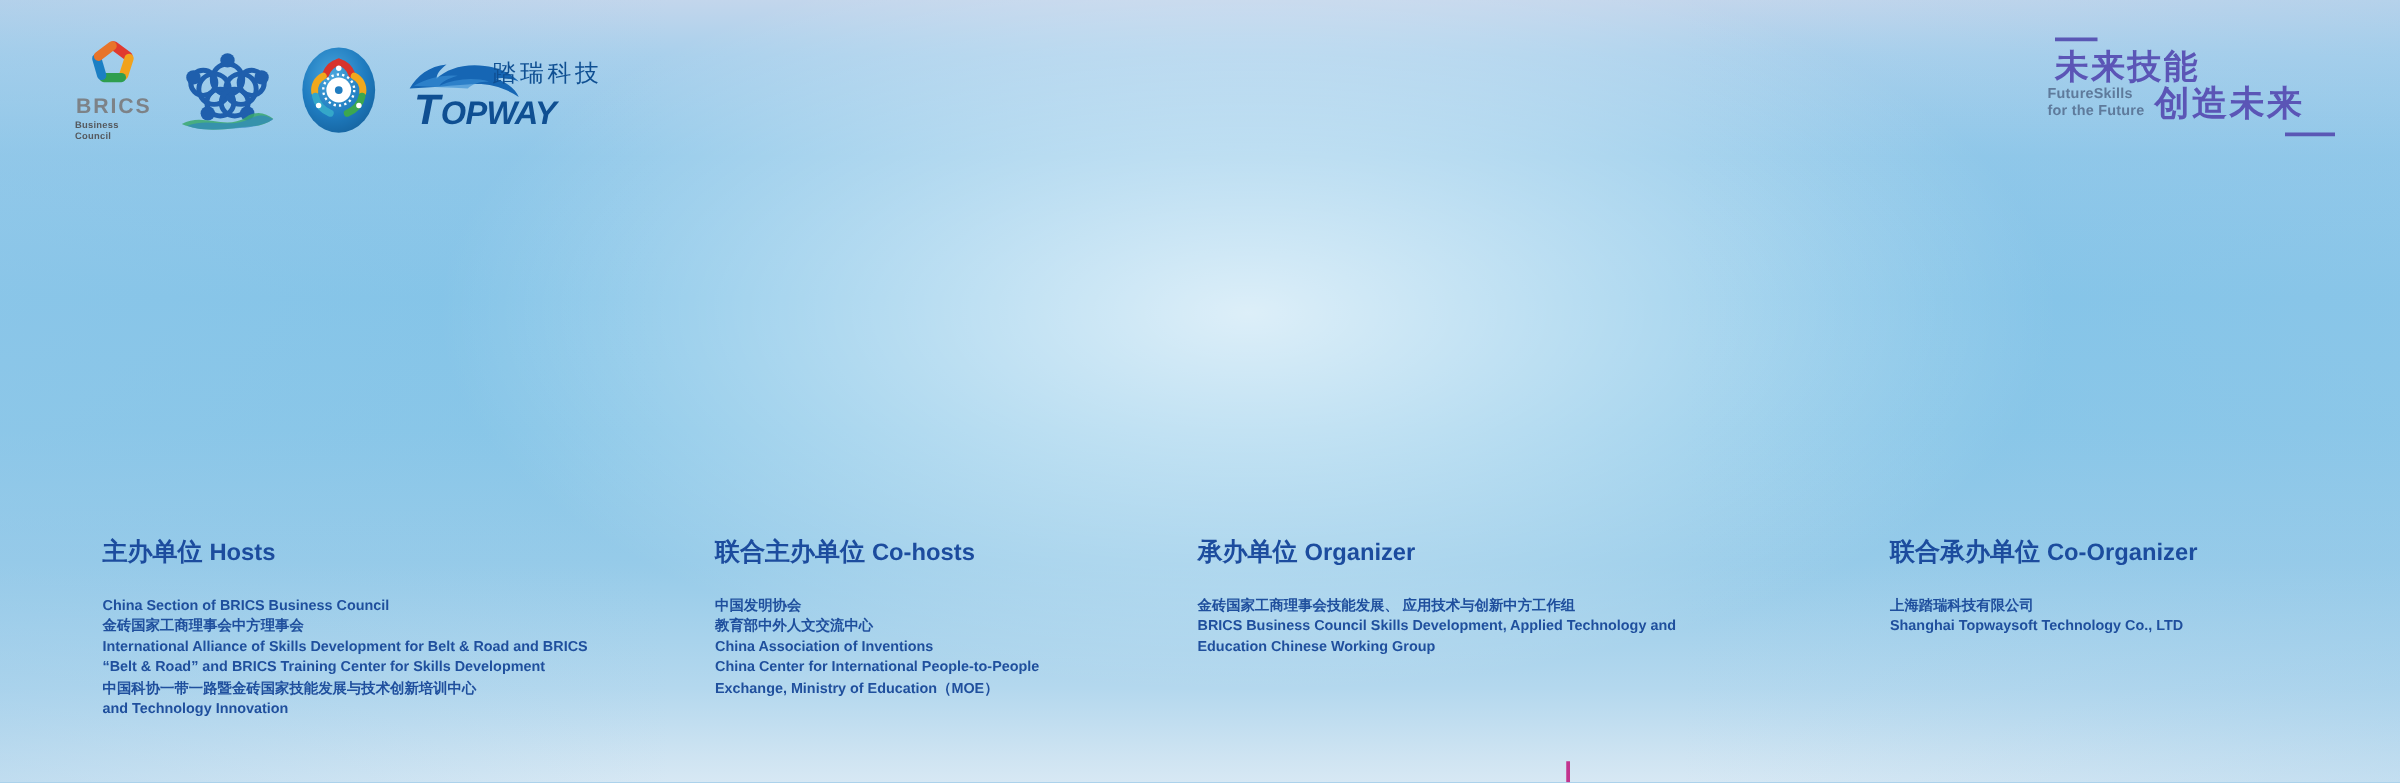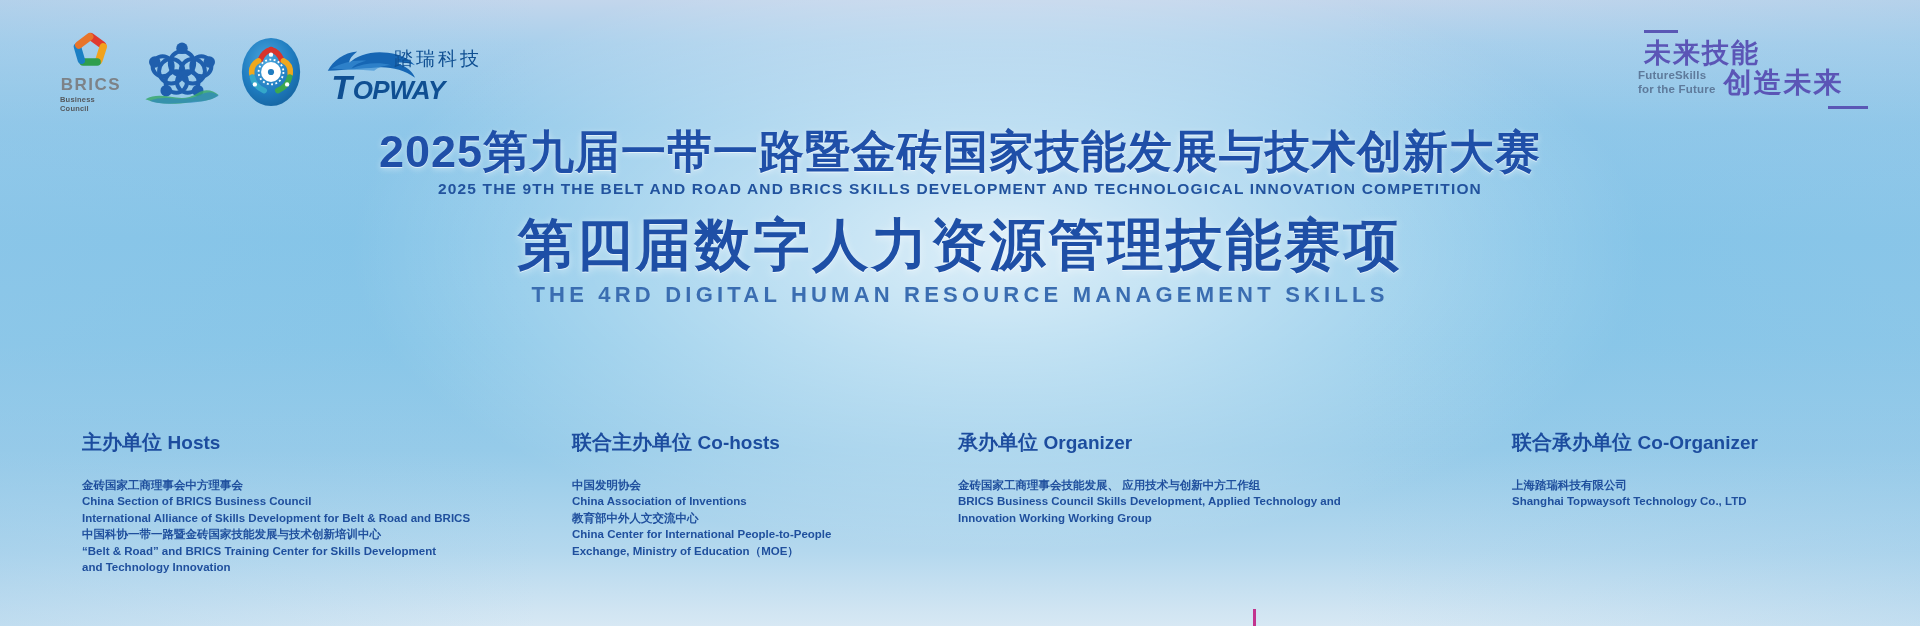--- a/index.html
+++ b/index.html
@@ -207,67 +207,61 @@
     <div class="fs-row">
       <div class="fs-en">
         <div>FutureSkills</div>
         <div>for the Future</div>
       </div>
       <div class="fs-cn2">创造未来</div>
     </div>
     <div class="fs-rule-bot"></div>
   </div>
 
-  <div class="titles">
-    <div class="t1">2025第九届一带一路暨金砖国家技能发展与技术创新大赛</div>
-    <div class="t1-en">2025 THE 9TH THE BELT AND ROAD AND BRICS SKILLS DEVELOPMENT AND TECHNOLOGICAL INNOVATION COMPETITION</div>
-    <div class="t2">第四届数字人力资源管理技能赛项</div>
-    <div class="t2-en">THE 4RD DIGITAL HUMAN RESOURCE MANAGEMENT SKILLS</div>
-  </div>
 
   <div class="orgs">
 
     <div class="org-col c1">
       <div class="org-head">
         <span>主办单位</span>
         <span class="en">Hosts</span>
       </div>
       <div class="org-body">
+        <div class="org-line en">China Section of BRICS Business Council</div>
         <div class="org-line cn">金砖国家工商理事会中方理事会</div>
-        <div class="org-line en">China Section of BRICS Business Council</div>
         <div class="org-line en">International Alliance of Skills Development for Belt &amp; Road and BRICS</div>
+        <div class="org-line en">“Belt &amp; Road” and BRICS Training Center for Skills Development</div>
         <div class="org-line cn">中国科协一带一路暨金砖国家技能发展与技术创新培训中心</div>
-        <div class="org-line en">“Belt &amp; Road” and BRICS Training Center for Skills Development</div>
         <div class="org-line en">and Technology Innovation</div>
       </div>
     </div>
 
     <div class="org-col c2">
       <div class="org-head">
         <span>联合主办单位</span>
         <span class="en">Co-hosts</span>
       </div>
       <div class="org-body">
         <div class="org-line cn">中国发明协会</div>
+        <div class="org-line cn">教育部中外人文交流中心</div>
         <div class="org-line en">China Association of Inventions</div>
-        <div class="org-line cn">教育部中外人文交流中心</div>
         <div class="org-line en">China Center for International People-to-People</div>
         <div class="org-line en">Exchange, Ministry of Education（MOE）</div>
       </div>
     </div>
 
     <div class="org-col c3">
       <div class="org-head">
         <span>承办单位</span>
         <span class="en">Organizer</span>
       </div>
       <div class="org-body">
         <div class="org-line cn">金砖国家工商理事会技能发展、 应用技术与创新中方工作组</div>
         <div class="org-line en">BRICS Business Council Skills Development, Applied Technology and</div>
-        <div class="org-line en">Innovation Working Working Group</div>
+        <div class="org-line en">Education Chinese Working Group</div>
       </div>
     </div>
 
     <div class="org-col c4">
       <div class="org-head">
         <span>联合承办单位</span>
         <span class="en">Co-Organizer</span>
       </div>
       <div class="org-body">
         <div class="org-line cn">上海踏瑞科技有限公司</div>

